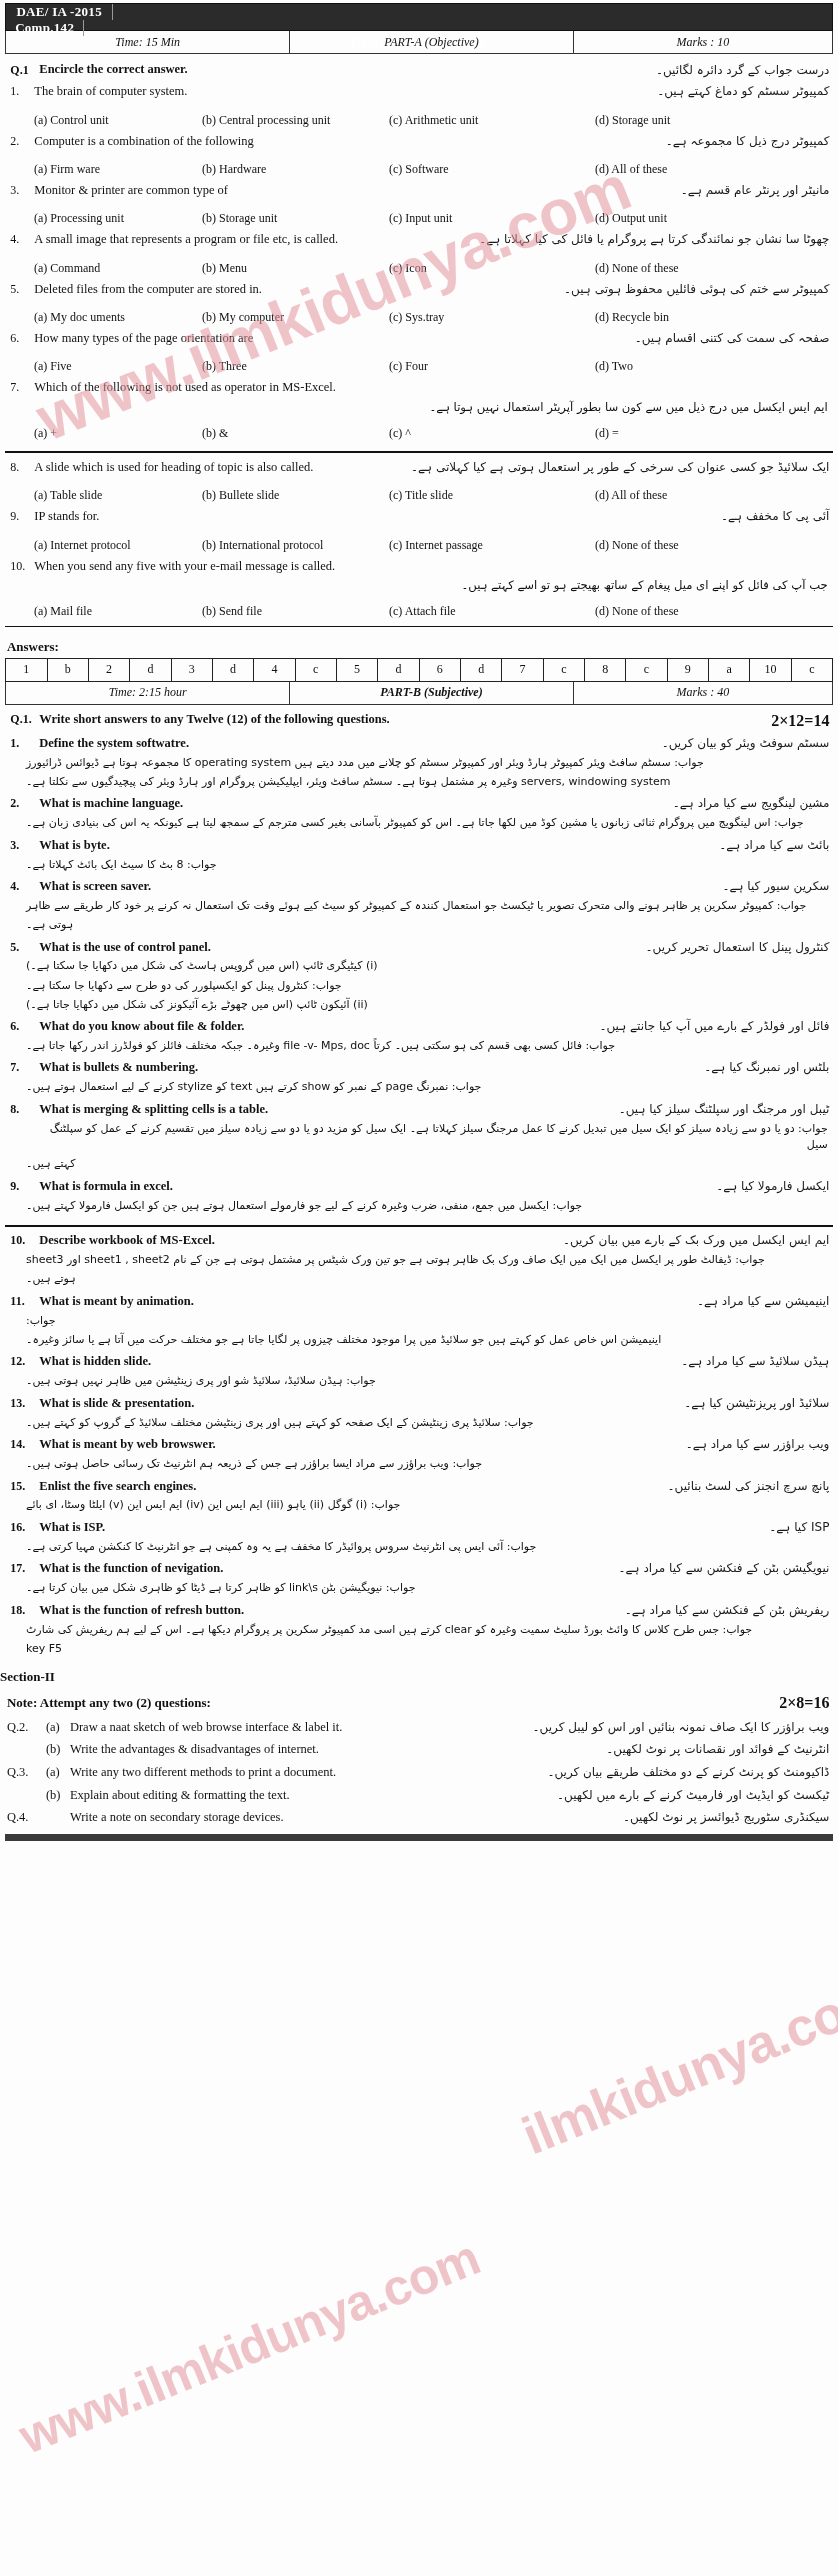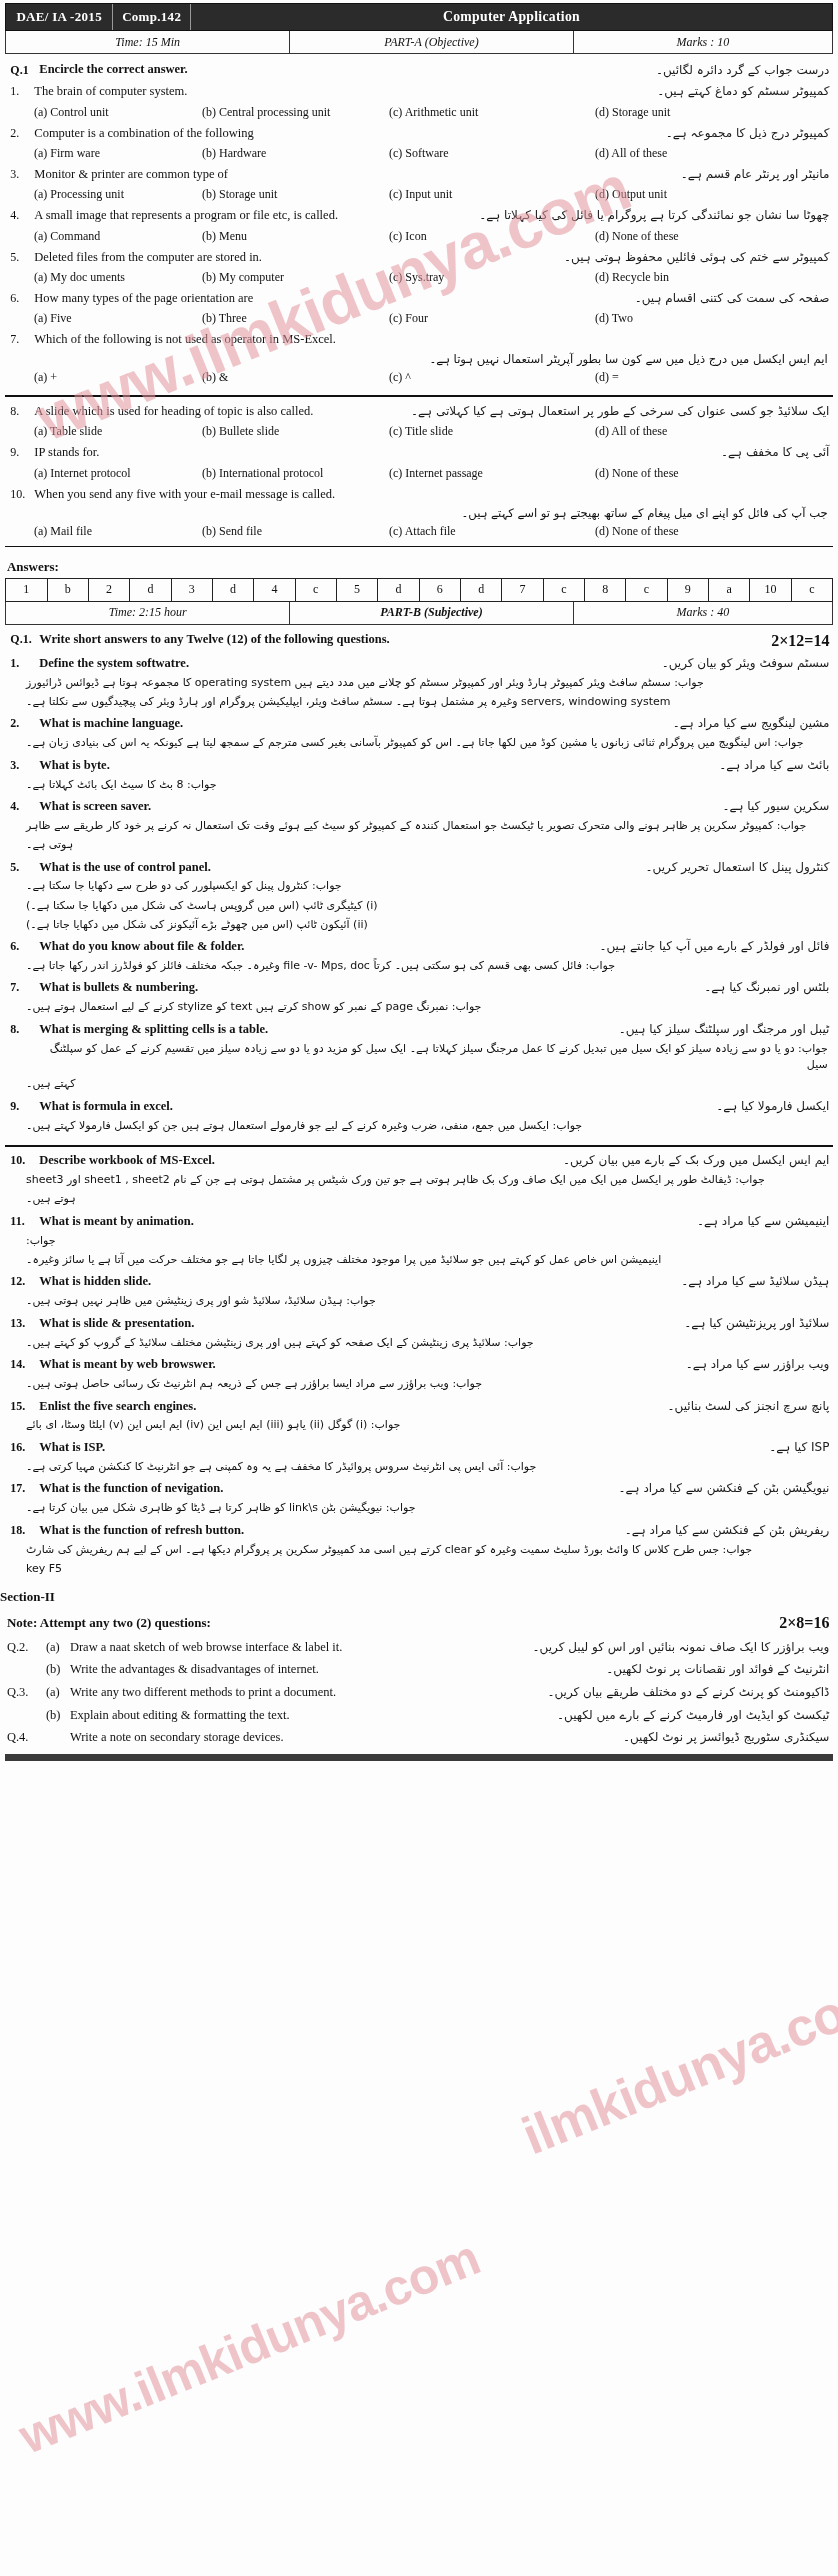--- a/index.html
+++ b/index.html
@@ -34,20 +34,21 @@
   .wm3{ left:4.3px; top:2318px; font-size:50px; transform:rotate(-22deg); }
 
   
   .hdr{
     display:flex;
     height:26px;
     background:#2b2b2b;
     color:#fff;
     border:0.9px solid #111;
     margin:3.4px 5.2px 0 5.2px;
+    flex-direction:column;
   }
   .hdr > div{
     display:flex;align-items:center;justify-content:center;
     font-family:"Liberation Serif", serif;
     font-weight:bold;font-size:13px;
     border-right:0.9px solid #9a9a9a;
     letter-spacing:0.3px;
   }
   .hdr .h-code{ width:106px; }
   .hdr .h-sub{ width:77px; }
@@ -97,21 +98,21 @@
     padding:0 8.6px 0 34px;
     font-size:12px;
   }
   .opts span{ display:block; }
   .o1{ width:168px; }
   .o2{ width:187px; }
   .o3{ width:206px; }
   .o4{ flex:1; }
 
   .qline{ margin-top:6px; }
-  .optline{ margin-top:4px; }
+  .optline{ margin-top:12px; }
 
   .urline{
     text-align:right;
     direction:rtl;
     font-family:"DejaVu Sans", sans-serif;
     font-size:11.6px;
     padding:0 10.3px 0 8.6px;
     margin-top:3.4px;
   }
   .ans-ur{
@@ -388,22 +389,22 @@
         <span class="en b">What is screen saver.</span>
         <span class="ur">سکرین سیور کیا ہے۔</span>
       </div>
       <div class="ans-ur">جواب:    کمپیوٹر سکرین پر ظاہر ہونے والی متحرک تصویر یا ٹیکسٹ جو استعمال کنندہ کے کمپیوٹر کو سیٹ کیے ہوئے وقت تک استعمال نہ کرنے پر خود کار طریقے سے ظاہر</div>
       <div class="ans-ur">ہوتی ہے۔</div>
       <div class="row qline">
         <span class="num q">5.</span>
         <span class="en b">What is the use of control panel.</span>
         <span class="ur">کنٹرول پینل کا استعمال تحریر کریں۔</span>
       </div>
+      <div class="ans-ur">(i)   کیٹیگری ٹائپ (اس میں گروپس ہاسٹ کی شکل میں دکھایا جا سکتا ہے۔)</div>
       <div class="ans-ur">جواب:   کنٹرول پینل کو ایکسپلورر کی دو طرح سے دکھایا جا سکتا ہے۔</div>
-      <div class="ans-ur">(i)   کیٹیگری ٹائپ (اس میں گروپس ہاسٹ کی شکل میں دکھایا جا سکتا ہے۔)</div>
       <div class="ans-ur">(ii)  آئیکون ٹائپ (اس میں چھوٹے بڑے آئیکونز کی شکل میں دکھایا جاتا ہے۔)</div>
       <div class="row qline">
         <span class="num q">6.</span>
         <span class="en b">What do you know about file &amp; folder.</span>
         <span class="ur">فائل اور فولڈر کے بارے میں آپ کیا جانتے ہیں۔</span>
       </div>
       <div class="ans-ur">جواب:    فائل کسی بھی قسم کی ہو سکتی ہیں۔ کرتاً file -v- Mps, doc وغیرہ۔ جبکہ مختلف فائلز کو فولڈرز اندر رکھا جاتا ہے۔</div>
       <div class="row qline">
         <span class="num q">7.</span>
         <span class="en b">What is bullets &amp; numbering.</span>

